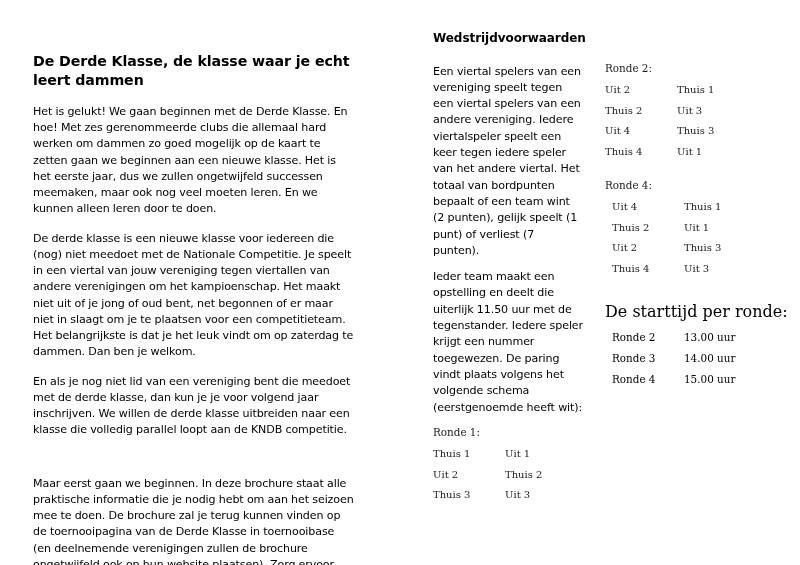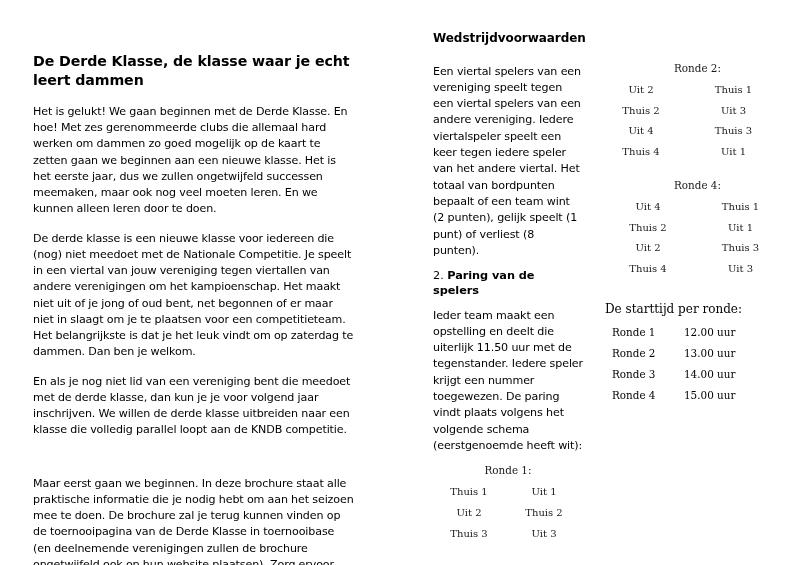--- a/index.html
+++ b/index.html
@@ -78,21 +78,20 @@
     line-height: 1.47;
     margin: 0 0 10px 0;
     letter-spacing: -0.12px;
   }
 
   
   .round-block {
     font-family: "DejaVu Serif", serif;
     font-size: 10.4px;
     color: #1a1a1a;
-    text-align: center;
   }
   .round-label {
     font-family: "DejaVu Serif", serif;
     font-size: 10.4px;
     margin: 0 0 5px 0;
     line-height: 1.25;
   }
   .pair-table {
     border-collapse: collapse;
     border-spacing: 0;
@@ -117,21 +116,21 @@
     top: 62px;
     width: 185px;
   }
   .rnd-group { margin-bottom: 16px; }
   .rnd-group.g3 { margin-bottom: 15px; }
   .rnd-group.g4 { margin-bottom: 22px; }
 
   .start-block { margin-top: 0; }
   .start-title {
     font-family: "DejaVu Serif", serif;
-    font-size: 12px;
+    font-size: 16px;
     line-height: 1.25;
     margin: 0 0 5px 0;
   }
   .start-table {
     border-collapse: collapse;
     margin-left: 7px;
   }
   .start-table td {
     font-family: "DejaVu Serif", serif;
     font-size: 10.4px;
@@ -151,23 +150,22 @@
     <p class="body-p">Het is gelukt! We gaan beginnen met de Derde Klasse. En hoe! Met zes gerenommeerde clubs die allemaal hard werken om dammen zo goed mogelijk op de kaart te zetten gaan we beginnen aan een nieuwe klasse. Het is het eerste jaar, dus we zullen ongetwijfeld successen meemaken, maar ook nog veel moeten leren. En we kunnen alleen leren door te doen.</p>
     <p class="body-p">De derde klasse is een nieuwe klasse voor iedereen die (nog) niet meedoet met de Nationale Competitie. Je speelt in een viertal van jouw vereniging tegen viertallen van andere verenigingen om het kampioenschap. Het maakt niet uit of je jong of oud bent, net begonnen of er maar niet in slaagt om je te plaatsen voor een competitieteam. Het belangrijkste is dat je het leuk vindt om op zaterdag te dammen. Dan ben je welkom.</p>
     <p class="body-p">En als je nog niet lid van een vereniging bent die meedoet met de derde klasse, dan kun je je voor volgend jaar inschrijven. We willen de derde klasse uitbreiden naar een klasse die volledig parallel loopt aan de KNDB competitie.</p>
     <p class="body-p">Maar eerst gaan we beginnen. In deze brochure staat alle praktische informatie die je nodig hebt om aan het seizoen mee te doen. De brochure zal je terug kunnen vinden op de toernooipagina van de Derde Klasse in toernooibase (en deelnemende verenigingen zullen de brochure ongetwijfeld ook op hun website plaatsen). Zorg ervoor dat je op de hoogte bent.</p>
 
   </div>
 
   <div class="col-mid">
     <h2 class="section-title">Wedstrijdvoorwaarden</h2>
 
-    <p class="mid-p">Een viertal spelers van een vereniging speelt tegen een viertal spelers van een andere vereniging. Iedere viertalspeler speelt een keer tegen iedere speler van het andere viertal. Het totaal van bordpunten bepaalt of een team wint (2 punten), gelijk speelt (1 punt) of verliest (8 punten).</p>
-
-    <h3 class="sub-title"><span class="num-plain">2. </span><span>Paring van de spelers</span></h3>
+    <p class="mid-p">Een viertal spelers van een vereniging speelt tegen een viertal spelers van een andere vereniging. Iedere viertalspeler speelt een keer tegen iedere speler van het andere viertal. Het totaal van bordpunten bepaalt of een team wint (2 punten), gelijk speelt (1 punt) of verliest (7 punten).</p>
+
     <p class="mid-p">Ieder team maakt een opstelling en deelt die uiterlijk 11.50 uur met de tegenstander. Iedere speler krijgt een nummer toegewezen. De paring vindt plaats volgens het volgende schema (eerstgenoemde heeft wit):</p>
 
     <div class="round-block">
       <div class="round-label">Ronde 1:</div>
       <table class="pair-table">
         <tbody>
           <tr>
             <td class="c1">Thuis 1</td>
             <td class="c2">Uit 1</td>
           </tr>
@@ -234,24 +232,20 @@
           </tr>
         </tbody>
       </table>
     </div>
 
     <div class="start-block">
       <div class="start-title">De starttijd per ronde:</div>
       <table class="start-table">
         <tbody>
           <tr>
-            <td class="s1">Ronde 1</td>
-            <td>12.00 uur</td>
-          </tr>
-          <tr>
             <td class="s1">Ronde 2</td>
             <td>13.00 uur</td>
           </tr>
           <tr>
             <td class="s1">Ronde 3</td>
             <td>14.00 uur</td>
           </tr>
           <tr>
             <td class="s1">Ronde 4</td>
             <td>15.00 uur</td>

